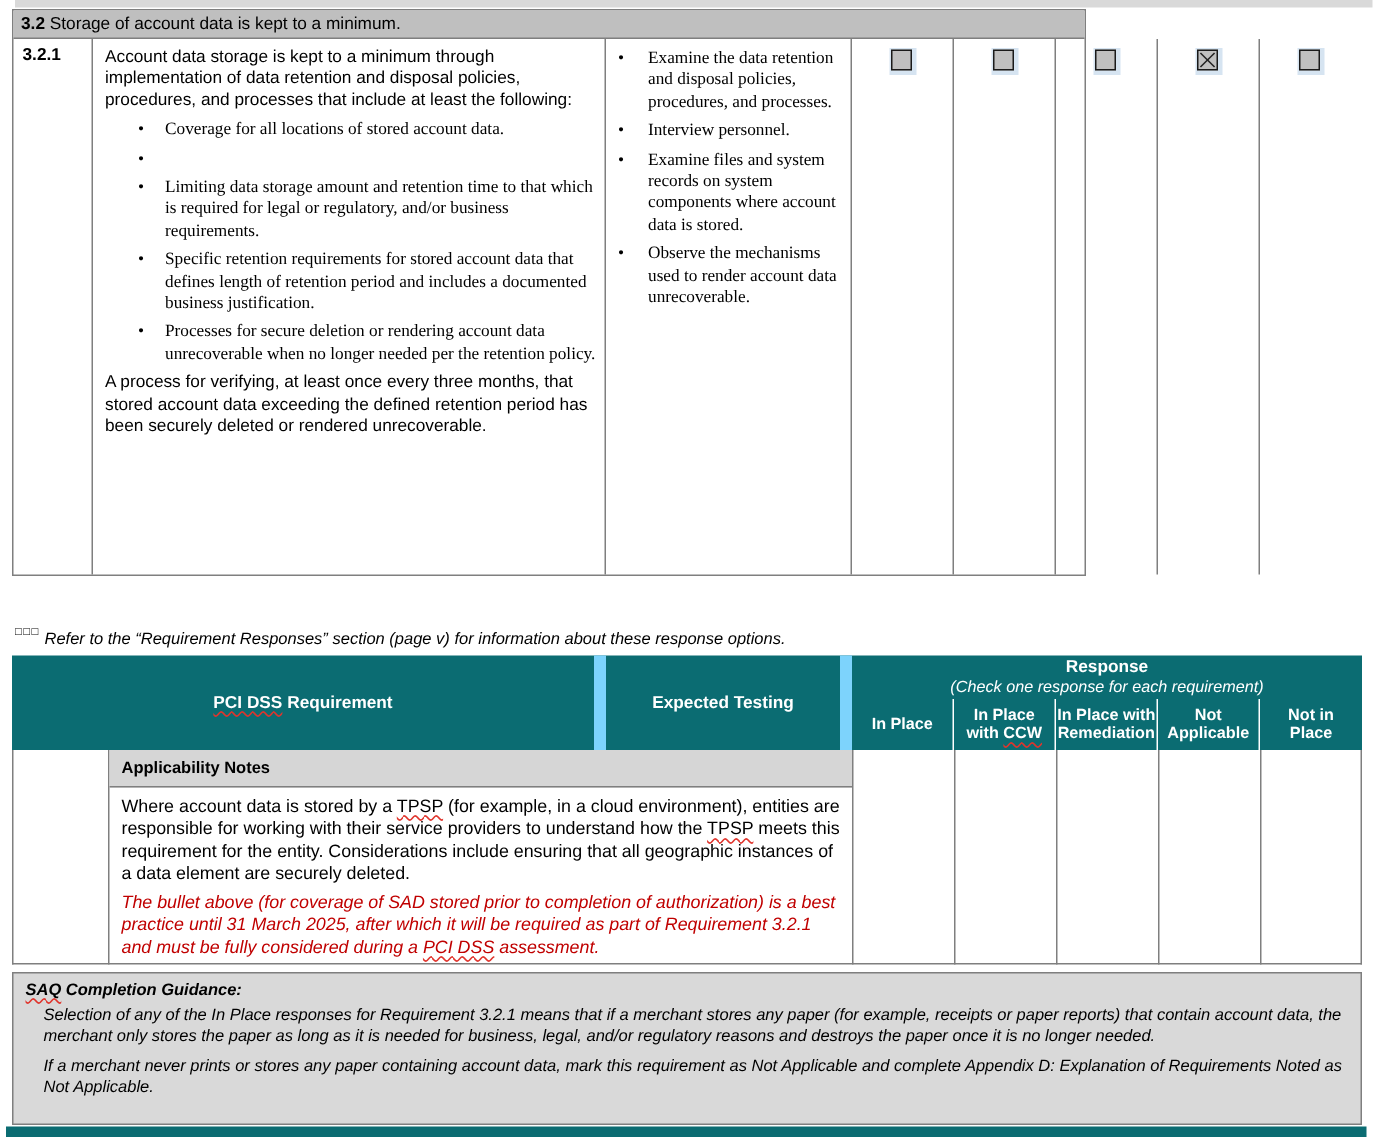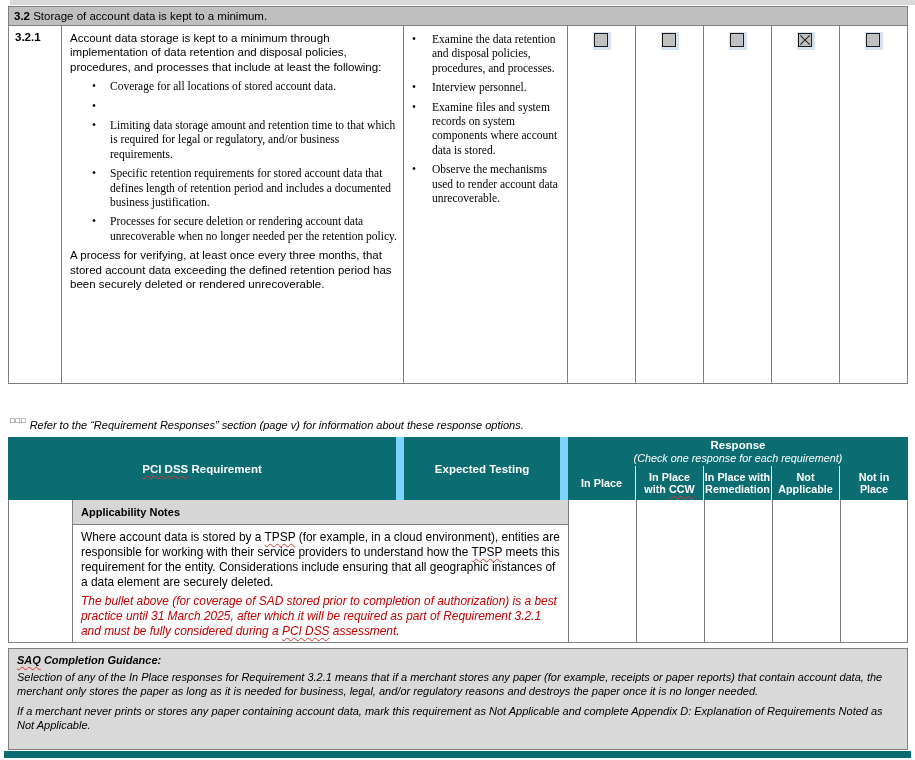--- a/index.html
+++ b/index.html
@@ -9,21 +9,21 @@
     font-family:"Liberation Sans","DejaVu Sans",sans-serif;
     color:#000; font-size:11.5px;
   }
   .wavy { text-decoration:underline; text-decoration-style:wavy; text-decoration-color:#e0342c; text-decoration-thickness:1px; text-underline-offset:2px; }
   .red-italic { color:#C00000; font-style:italic; }
 
   
   .top-strip { position:absolute; left:10px; top:0; width:905px; height:5px; background:#d9d9d9; }
 
   
-  .table1 { position:absolute; left:8px; top:6px; width:900px; border:1px solid #7f7f7f; background:#fff; }
+  .table1 { position:absolute; left:8px; top:6px; width:716px; border:1px solid #7f7f7f; background:#fff; }
   .t1-header { height:19px; background:#bfbfbf; border-bottom:1px solid #7f7f7f; line-height:18px; padding-left:5px; font-size:11.5px; }
   .t1-header b { font-weight:bold; }
   .t1-body { display:grid; grid-template-columns:53px 342px 164px 68px 68px 68px 68px 67px; height:357px; }
   .t1-cell { border-right:1px solid #7f7f7f; overflow:hidden; }
   .t1-cell:last-child { border-right:none; }
   .req-id { padding:5px 4px 0 6px; font-weight:bold; }
   .req-desc { padding:5px 6px 0 8px; line-height:14.4px; }
   .req-desc p { margin-bottom:5px; }
   .blist { list-style:none; }
   .blist li { display:flex; margin-bottom:5px;font-family:Liberation Serif, serif; }
@@ -59,21 +59,21 @@
   .t2-body { display:grid; grid-template-columns:64px 496px 68px 68px 68px 68px 68px; height:143px; border:1px solid #7f7f7f; border-top:none; background:#fff; }
   .t2-bcell { border-right:1px solid #7f7f7f; }
   .t2-bcell:last-child { border-right:none; }
   .notes-header { height:25px; background:#d6d6d6; border-bottom:1px solid #7f7f7f; font-weight:bold; font-size:11px; line-height:24px; padding-left:8px; }
   .notes-body { padding:5px 8px 0 8px; font-size:11.9px; line-height:15px; }
   .notes-body p { margin-bottom:4px; }
 
   
   .saq-box { position:absolute; left:8px; top:648px; width:900px; height:102px; background:#d9d9d9; border:1px solid #7f7f7f; padding:4px 10px 0 8px; font-style:italic; font-size:11px; line-height:14.6px; }
   .saq-title { font-weight:bold; margin-bottom:2px; }
-  .saq-box p { margin-bottom:5px; }
+  .saq-box p { margin-bottom:5px;margin-left:12px; }
 
   
   .footer-bar { position:absolute; left:4px; top:751px; width:907px; height:7px; background:#0b6c72; }
 </style>
 </head>
 <body>
 
 <div class="top-strip"></div>
 
 <div class="table1">

